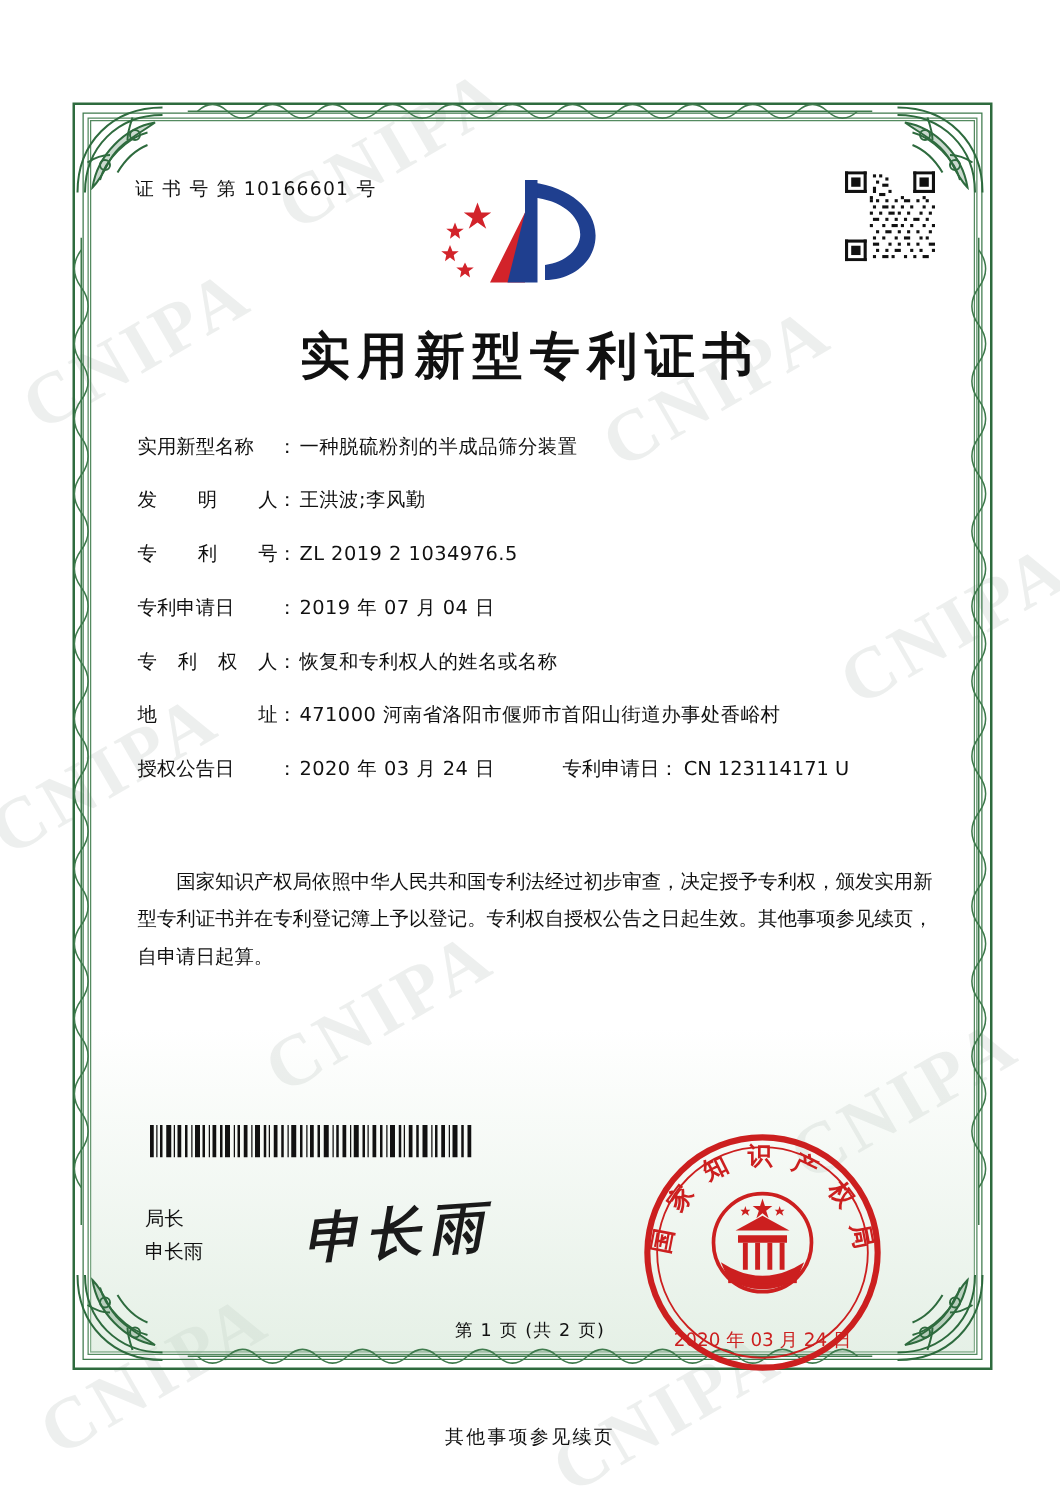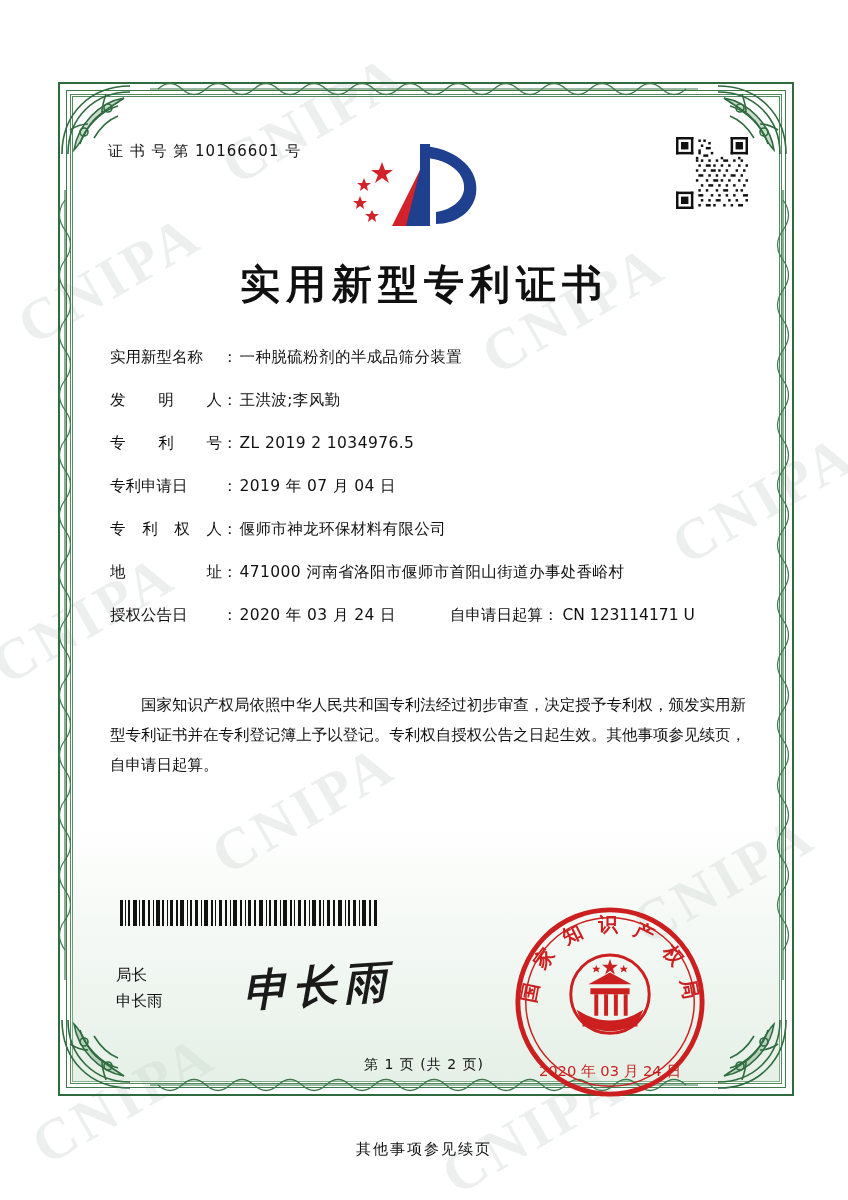--- a/index.html
+++ b/index.html
@@ -508,37 +508,37 @@
       </div>
 
       <div class="field-row">
         <div class="field-label spread">
           <span>专</span>
           <span>利</span>
           <span>权</span>
           <span>人</span>
         </div>
         <div class="field-sep">：</div>
-        <div class="field-value">偃师市神龙环保材料有限公司</div>
+        <div class="field-value">恢复和专利权人的姓名或名称</div>
       </div>
 
       <div class="field-row">
         <div class="field-label spread">
           <span>地</span>
           <span>址</span>
         </div>
         <div class="field-sep">：</div>
         <div class="field-value">471000 河南省洛阳市偃师市首阳山街道办事处香峪村</div>
       </div>
 
       <div class="field-row dual">
         <div class="field-label">授权公告日</div>
         <div class="field-sep">：</div>
         <div class="field-value">2020 年 03 月 24 日</div>
-        <div class="second-label">自申请日起算：</div>
+        <div class="second-label">专利申请日：</div>
         <div class="second-value">CN 123114171 U</div>
       </div>
 
     </div>
 
     <div class="paragraphs">
       <p>国家知识产权局依照中华人民共和国专利法经过初步审查，决定授予专利权，颁发实用新型专利证书并在专利登记簿上予以登记。专利权自授权公告之日起生效。其他事项参见续页，自申请日起算。</p>
     </div>
 
     <svg class="barcode" viewBox="0 0 260 26" preserveAspectRatio="none">

